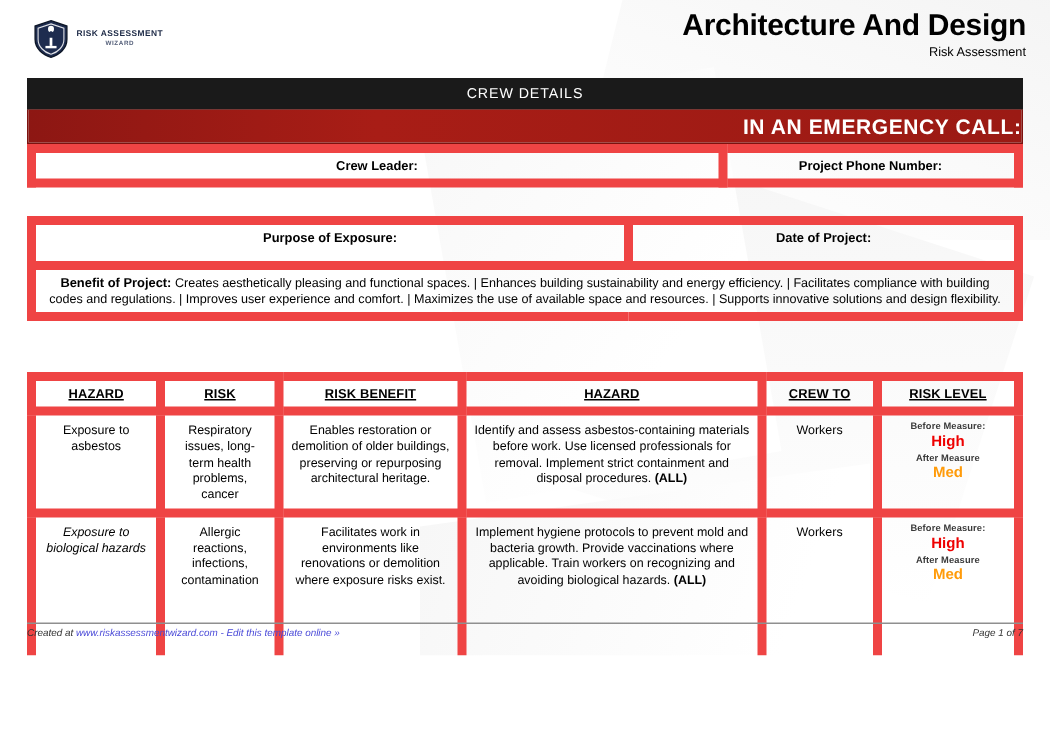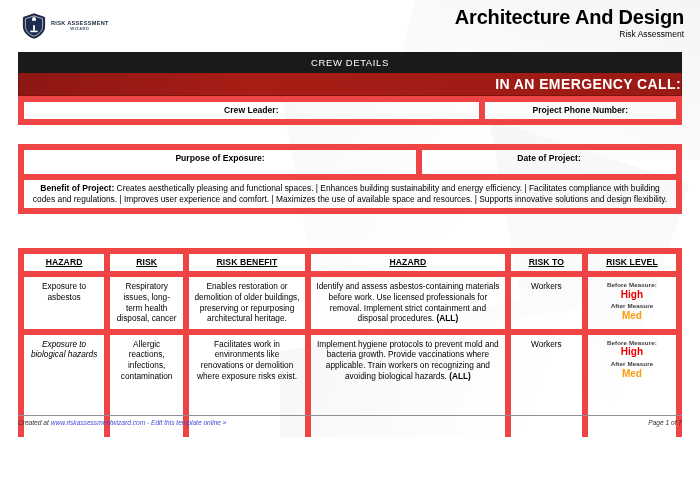--- a/index.html
+++ b/index.html
@@ -304,28 +304,28 @@
         <col style="width:30.4%">
           <col style="width:11.7%">
           <col style="width:14.3%">
       </colgroup>
       <thead>
         <tr>
           <th>HAZARD</th>
           <th>RISK</th>
           <th>RISK BENEFIT</th>
           <th>HAZARD</th>
-          <th>RISK TO</th>
+          <th>CREW TO</th>
           <th>RISK LEVEL</th>
         </tr>
       </thead>
       <tbody>
         <tr>
           <td>Exposure to asbestos</td>
-          <td>Respiratory issues, long-term health disposal, cancer</td>
+          <td>Respiratory issues, long-term health problems, cancer</td>
           <td>Enables restoration or demolition of older buildings, preserving or repurposing architectural heritage.</td>
           <td>
             <span>Identify and assess asbestos-containing materials before work. Use licensed professionals for removal. Implement strict containment and disposal procedures.</span>
             <b>(ALL)</b>
           </td>
           <td>Workers</td>
           <td class="rl">
             <div class="rl-cap">Before Measure:</div>
             <div class="rl-val rl-high">High</div>
             <div class="rl-cap">After Measure</div>

